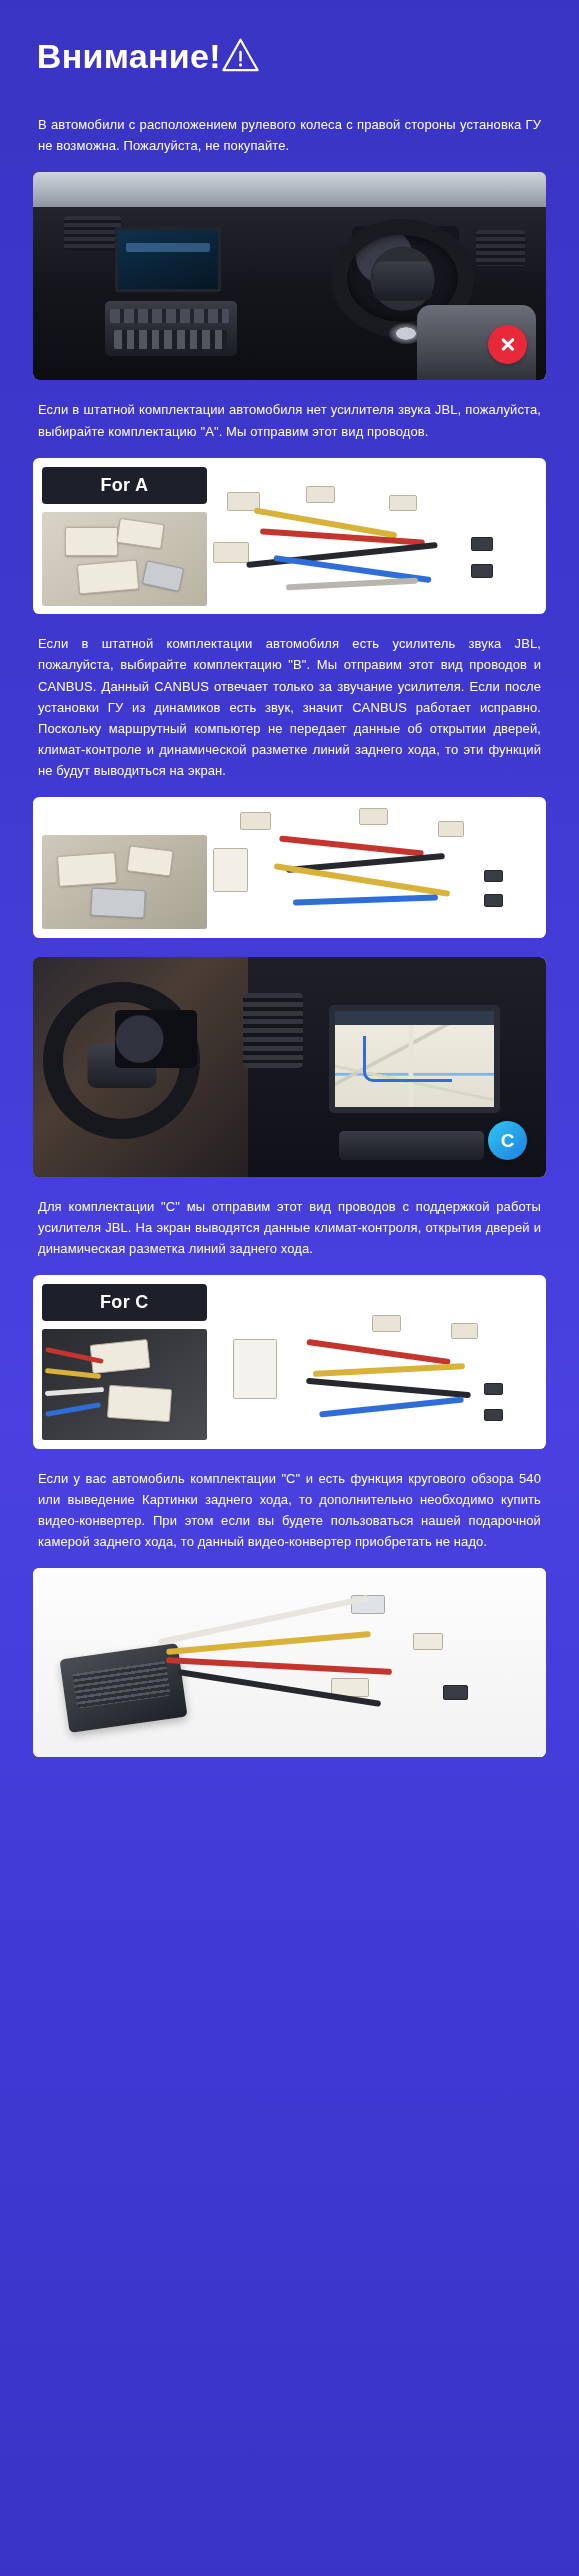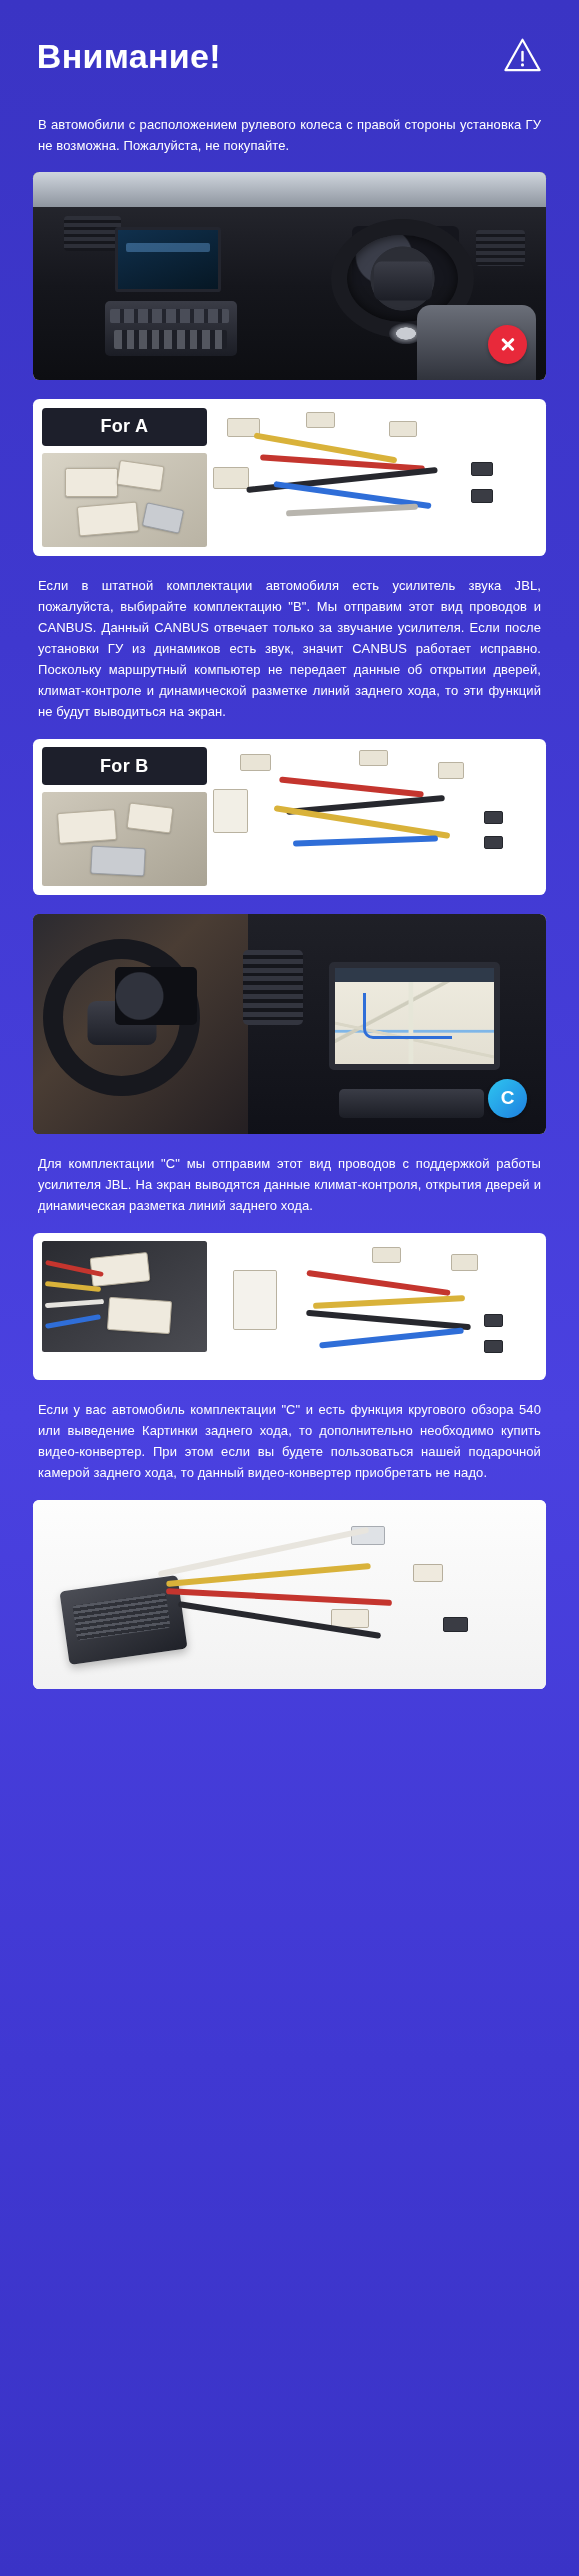--- a/index.html
+++ b/index.html
@@ -13,21 +13,20 @@
     min-height: 2576px;
     background: linear-gradient(180deg, #3a34c4 0%, #3f38cf 25%, #4a41e0 55%, #4038d2 80%, #3a33c6 100%);
     padding: 0 33px 38px 33px;
     position: relative;
     overflow: hidden;
   }
   
   .header {
     display: flex;
     align-items: center;
-    justify-content: space-between;
     padding: 36px 3.8px 21.4px 3.8px;
   }
   .header h1 {
     color: #ffffff;
     font-size: 34px;
     font-weight: bold;
     letter-spacing: 0.3px;
     line-height: 1;
   }
   .warn-icon { width: 39px; height: 39px; }
@@ -95,21 +94,21 @@
     padding: 8.2px 0;
     border-radius: 3.8px;
     width: 165px;
     margin: 0 0 7.5px 0;
     letter-spacing: 0.3px;
   }
 
   .split {
     display: flex;
     gap: 0;
-    align-items: flex-start;
+    align-items: flex-end;
   }
   .split .left { width: 165px; flex: none; }
   .split .right { flex: 1; }
 
   
   .dash {
     height: 208px;
     background: linear-gradient(180deg,#2a2b33 0%, #15161c 55%, #0d0e12 100%);
   }
   .dash .sky {
@@ -305,20 +304,21 @@
       <div class="wheel"></div>
       <div class="vent-r"></div>
       <div class="emblem"></div>
       <div class="seat"></div>
       <div class="badge red">
         <span class="x"></span>
       </div>
     </div>
   </div>
 
+  <p class="para">Если в штатной комплектации автомобиля нет усилителя звука JBL, пожалуйста, выбирайте комплектацию "A". Мы отправим этот вид проводов.</p>
 
   <div class="card">
     <div class="split">
       <div class="left">
         <div class="forplate">For A</div>
         <div class="sample">
           <div class="plug" style="left:14%;top:16%;width:53px;height:29px;"></div>
           <div class="plug" style="left:46%;top:10%;width:45px;height:25px;transform:rotate(8deg);"></div>
           <div class="plug" style="left:22%;top:54%;width:60px;height:30px;transform:rotate(-5deg);"></div>
           <div class="plug g" style="left:62%;top:56%;width:38px;height:24px;transform:rotate(12deg);"></div>
@@ -343,21 +343,20 @@
       </div>
     </div>
   </div>
 
   <p class="para">Если в штатной комплектации автомобиля есть усилитель звука JBL, пожалуйста, выбирайте комплектацию "B". Мы отправим этот вид проводов и CANBUS.
 Данный CANBUS отвечает только за звучание усилителя. Если после установки ГУ из динамиков есть звук, значит CANBUS работает исправно. Поскольку маршрутный компьютер не передает данные об открытии дверей, климат-контроле и динамической разметке линий заднего хода, то эти функций не будут выводиться на экран.</p>
 
   <div class="card">
     <div class="split">
       <div class="left">
-        <div class="forplate">For B</div>
         <div class="sample b">
           <div class="plug" style="left:10%;top:20%;width:58px;height:31px;transform:rotate(-4deg);"></div>
           <div class="plug" style="left:52%;top:14%;width:44px;height:26.4px;transform:rotate(7deg);"></div>
           <div class="plug g" style="left:30%;top:58%;width:54px;height:28px;transform:rotate(3deg);"></div>
         </div>
       </div>
       <div class="right">
         <div class="harness-b">
           <div class="wirebox">
             <div class="conn" style="left:10%;top:5%;width:31px;height:17.6px;"></div>
@@ -391,20 +390,21 @@
       <div class="knobs"></div>
       <div class="badge blue">C</div>
     </div>
   </div>
 
   <p class="para">Для комплектации "C" мы отправим этот вид проводов с поддержкой работы усилителя JBL. На экран выводятся данные климат-контроля, открытия дверей и динамическая разметка линий заднего хода.</p>
 
   <div class="card">
     <div class="split">
       <div class="left">
+        <div class="forplate">For C</div>
         <div class="sample c">
           <div class="plug" style="left:30%;top:12%;width:58px;height:29px;transform:rotate(-6deg);"></div>
           <div class="plug" style="left:40%;top:52%;width:63px;height:33px;transform:rotate(4deg);"></div>
           <div class="wire" style="left:2%;top:22%;width:36%;height:5px;background:#c4352e;transform:rotate(12deg);"></div>
           <div class="wire" style="left:2%;top:38%;width:34%;height:5px;background:#d9b23a;transform:rotate(6deg);"></div>
           <div class="wire" style="left:2%;top:54%;width:36%;height:5px;background:#e6e4df;transform:rotate(-4deg);"></div>
           <div class="wire" style="left:2%;top:70%;width:34%;height:5px;background:#2f6ed8;transform:rotate(-10deg);"></div>
         </div>
       </div>
       <div class="right">

